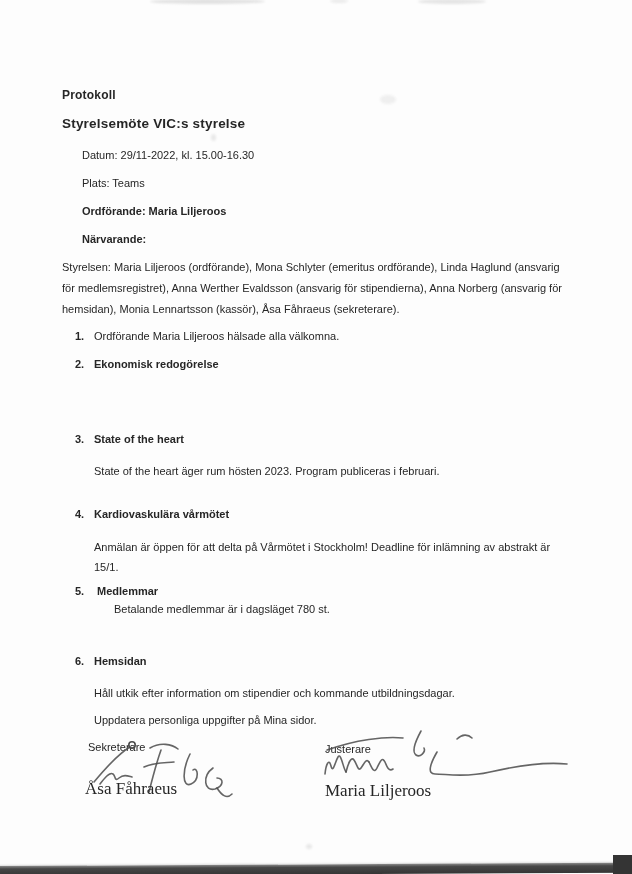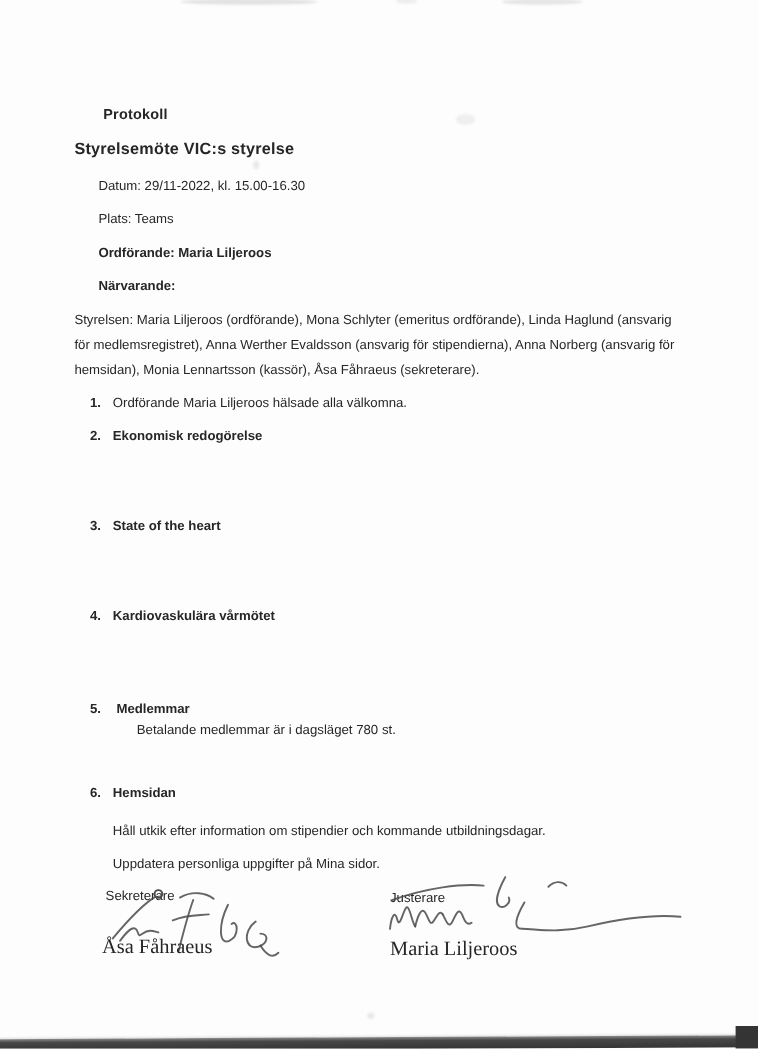--- a/index.html
+++ b/index.html
@@ -5,21 +5,21 @@
   html,body{margin:0;padding:0;background:#ffffff;}
   .page{
     position:relative;
     width:632px;height:874px;
     background:#fdfdfd;
     overflow:hidden;
     font-family:"Liberation Sans", sans-serif;
     color:#262626;
   }
   .abs{position:absolute;}
-  .title{font-size:12px;font-weight:bold;letter-spacing:.2px;margin-left:24px;}
+  .title{font-size:12px;font-weight:bold;letter-spacing:.2px;}
   .subtitle{font-size:13.5px;font-weight:bold;letter-spacing:.2px;}
   .meta{font-size:11px;margin-left:20px;}
   .bold{font-weight:bold;}
   .attendees{font-size:11px;line-height:21px;width:508px;}
   .item-row{left:75px;display:flex;font-size:11px;}
   .item-num{font-weight:bold;width:19px;flex:0 0 19px;}
   .item-head{font-weight:bold;}
   .item-head.regular{font-weight:normal;}
   .item-body{left:94px;width:462px;font-size:11px;line-height:20px;}
   .sig-role{font-size:11px;}
@@ -66,25 +66,27 @@
 
   <div class="abs item-row" style="top:358px;">
     <span class="item-num">2.</span>
     <span class="item-head">Ekonomisk redogörelse</span>
   </div>
 
   <div class="abs item-row" style="top:433px;">
     <span class="item-num">3.</span>
     <span class="item-head">State of the heart</span>
   </div>
+  <div class="abs item-body" style="top:461px;">State of the heart äger rum hösten 2023. Program publiceras i februari.</div>
 
   <div class="abs item-row" style="top:508px;">
     <span class="item-num">4.</span>
     <span class="item-head">Kardiovaskulära vårmötet</span>
   </div>
+  <div class="abs item-body" style="top:537px;">Anmälan är öppen för att delta på Vårmötet i Stockholm! Deadline för inlämning av abstrakt är 15/1.</div>
 
   <div class="abs item-row" style="top:585px;">
     <span class="item-num">5.</span>
     <span class="item-head" style="padding-left:3px;">Medlemmar</span>
   </div>
   <div class="abs item-body" style="top:599px;padding-left:20px;">Betalande medlemmar är i dagsläget 780 st.</div>
 
   <div class="abs item-row" style="top:655px;">
     <span class="item-num">6.</span>
     <span class="item-head">Hemsidan</span>

